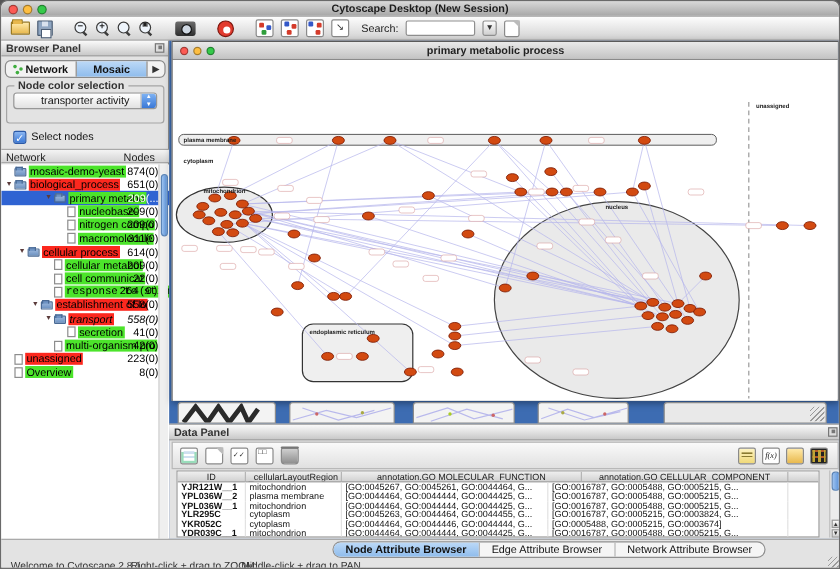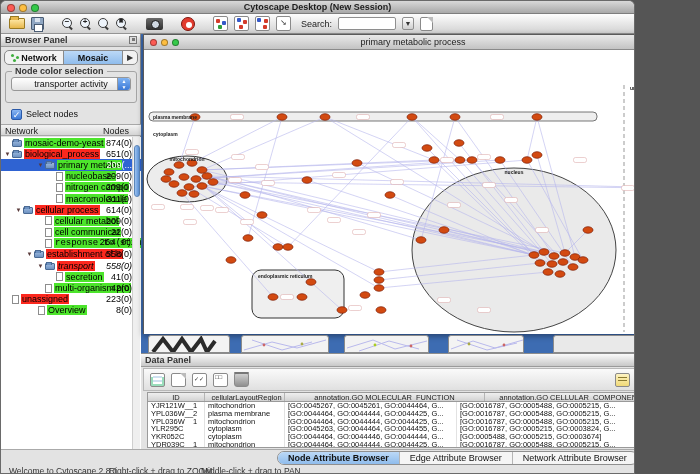--- a/index.html
+++ b/index.html
@@ -1,17 +1,17 @@
 <!DOCTYPE html>
 <html><head>
 <meta charset="utf-8">
 <style>
   * { margin:0; padding:0; box-sizing:border-box; }
   html,body { width:700px; height:474px; background:#555; font-family:"Liberation Sans",sans-serif; }
-  .app { position:relative; width:635px; height:474px; background:#e3e3e3; border-radius:6px 6px 0 0; overflow:hidden; border:1px solid #6a6a6a; }
+  .app { position:relative; width:700px; height:474px; background:#e3e3e3; border-radius:6px 6px 0 0; overflow:hidden; border:1px solid #6a6a6a; }
 
   
   .titlebar { position:absolute; left:0; top:0; width:100%; height:13px; background:linear-gradient(#d9d9d9,#a8a8a8); border-bottom:1px solid #7d7d7d; border-radius:6px 6px 0 0; }
   .lights { position:absolute; left:6px; top:3px; display:flex; gap:4px; }
   .light { width:8px; height:8px; border-radius:50%; border:1px solid rgba(0,0,0,.35); }
   .l-red{background:#fc5b54;} .l-yellow{background:#fdbe41;} .l-green{background:#35c94a;}
   .wtitle { position:absolute; left:0; right:0; top:1px; text-align:center; font-size:9px; font-weight:bold; color:#1c1c1c; }
 
   
   .toolbar { position:absolute; left:0; top:13px; width:100%; height:20px; background:linear-gradient(#fdfdfd,#d2d2d2); border-bottom:1px solid #949494; display:flex; align-items:center; padding-left:8px; gap:6px; }
@@ -76,21 +76,21 @@
   .trow.sel .tcnt { color:#fff; }
   .tree-sb { position:absolute; right:0; top:103px; width:8px; bottom:0; background:#efefef; border-left:1px solid #cfcfcf; }
   .tree-sb .thumb { position:absolute; left:1px; top:8px; width:6px; height:52px; border-radius:3px; background:linear-gradient(90deg,#9cc2f0,#5d93d8); border:1px solid #5b85b8; }
 
   
   .desktop { position:absolute; left:140px; top:0; width:560px; height:415px; background:#3d6cb2; }
   .netwin { position:absolute; left:2px; top:0; width:556px; height:300px; border:1px solid #5a5a5a; background:#fff; box-shadow:0 2px 6px rgba(0,0,0,.4); }
   .netwin .ntitle { position:absolute; left:0; top:0; width:100%; height:15px; background:linear-gradient(#e9e9e9,#c3c3c3); border-bottom:1px solid #8a8a8a; }
   .netwin .ntitle .lights { top:4px; }
   .netwin .ntitle .light { width:7px; height:7px; }
-  .ntitle-text { position:absolute; left:0; right:16px; top:2px; text-align:center; font-size:9px; font-weight:normal; color:#222; }
+  .ntitle-text { position:absolute; left:0; right:16px; top:2px; text-align:center; font-size:9px; font-weight:bold; color:#222; }
   .canvas { position:absolute; left:0; top:15px; width:554px; height:284px; background:#fff; overflow:hidden; }
 
   
   .thumbs { position:absolute; left:0; top:300px; width:560px; height:19px; }
   .thumb { position:absolute; top:1px; height:18px; background:#f3f3f3; border:1px solid #8b8b8b; border-radius:3px 3px 0 0; overflow:hidden; }
   .grip { position:absolute; right:1px; bottom:1px; width:12px; height:12px; background:repeating-linear-gradient(135deg,transparent,transparent 2px,#9a9a9a 2px,#9a9a9a 3px); }
 
   
   .dpanel { position:absolute; left:0; top:319px; width:560px; height:96px; background:#e3e3e3; border-top:1px solid #8d8d8d; }
   .dtool { position:absolute; left:2px; top:14px; width:556px; height:23px; background:linear-gradient(#fafafa,#e0e0e0); border:1px solid #b8b8b8; display:flex; align-items:center; gap:6px; padding-left:6px; }
@@ -107,21 +107,21 @@
   .di-list::before { content:""; position:absolute; inset:3px 2px; background:repeating-linear-gradient(#8a7a30 0 1px,transparent 1px 3px); }
   .di-fx::before { content:"f(x)"; position:absolute; left:0; top:2px; width:100%; text-align:center; font-size:7px; font-style:italic; color:#222; font-family:"Liberation Serif",serif; }
   .di-folder { background:linear-gradient(#ffe9a8,#e8b84c); }
   .di-matrix { background:#222; }
   .di-matrix::before { content:""; position:absolute; inset:1px; background:repeating-linear-gradient(90deg,#e8c63a 0 2px,transparent 2px 5px),repeating-linear-gradient(#d86a2a 0 2px,#222 2px 5px); opacity:.8; }
   .dtable { position:absolute; left:6px; top:38px; width:536px; height:56px; background:#fff; border:1px solid #9a9a9a; overflow:hidden; }
   .dhead { display:flex; height:9px; background:linear-gradient(#efefef,#d2d2d2); border-bottom:1px solid #9a9a9a; }
   .dhead div { font-size:7.5px; color:#222; text-align:center; border-right:1px solid #b5b5b5; overflow:hidden; line-height:9px; }
   .drow { display:flex; height:7.8px; }
   .drow div { font-size:7.5px; color:#111; line-height:7.8px; padding-left:3px; border-right:1px solid #e2e2e2; overflow:hidden; white-space:nowrap; }
-  .drow .c0 { font-weight:normal; }
+  .drow .c0 { font-weight:bold; }
   .dsb { position:absolute; right:1px; top:38px; width:9px; height:56px; background:#ececec; border-left:1px solid #bbb; }
   .dsb .thumb2 { position:absolute; left:1px; top:1px; width:7px; height:16px; border-radius:3px; background:linear-gradient(90deg,#9cc2f0,#5d93d8); border:1px solid #5b85b8; }
   .dsb .arr { position:absolute; left:1px; width:7px; height:7px; font-size:5px; line-height:7px; text-align:center; color:#333; background:linear-gradient(#fdfdfd,#cfcfcf); border:1px solid #999; }
 
   
   .footer { position:absolute; left:0; top:448px; width:700px; height:26px; background:#e3e3e3; border-top:1px solid #aaa; }
   .segtabs { position:absolute; left:276px; top:1px; height:14px; display:flex; border:1px solid #8f8f8f; border-radius:7px; overflow:hidden; background:#f5f5f5; }
   .seg { font-size:9px; color:#111; line-height:13px; padding:0 10px; border-right:1px solid #b5b5b5; }
   .seg:last-child { border-right:none; }
   .seg.sel { background:linear-gradient(#bcd9f7,#8fbcec); font-weight:bold; }
@@ -300,21 +300,21 @@
             <span class="tico file"></span>
             <span class="chip green">multi-organism pro</span>
             <span class="tcnt">42(0)</span>
           </div>
           <div class="trow" style="padding-left: 2px;">
             <span class="texp"></span>
             <span class="tico file"></span>
             <span class="chip red">unassigned</span>
             <span class="tcnt">223(0)</span>
           </div>
-          <div class="trow" style="padding-left: 2px; margin-left: 26px;">
+          <div class="trow" style="padding-left: 2px;">
             <span class="texp"></span>
             <span class="tico file"></span>
             <span class="chip green">Overview</span>
             <span class="tcnt">8(0)</span>
           </div>
         </div>
       <div class="tree-sb">
           <div class="thumb"></div>
         </div>
     </div>

